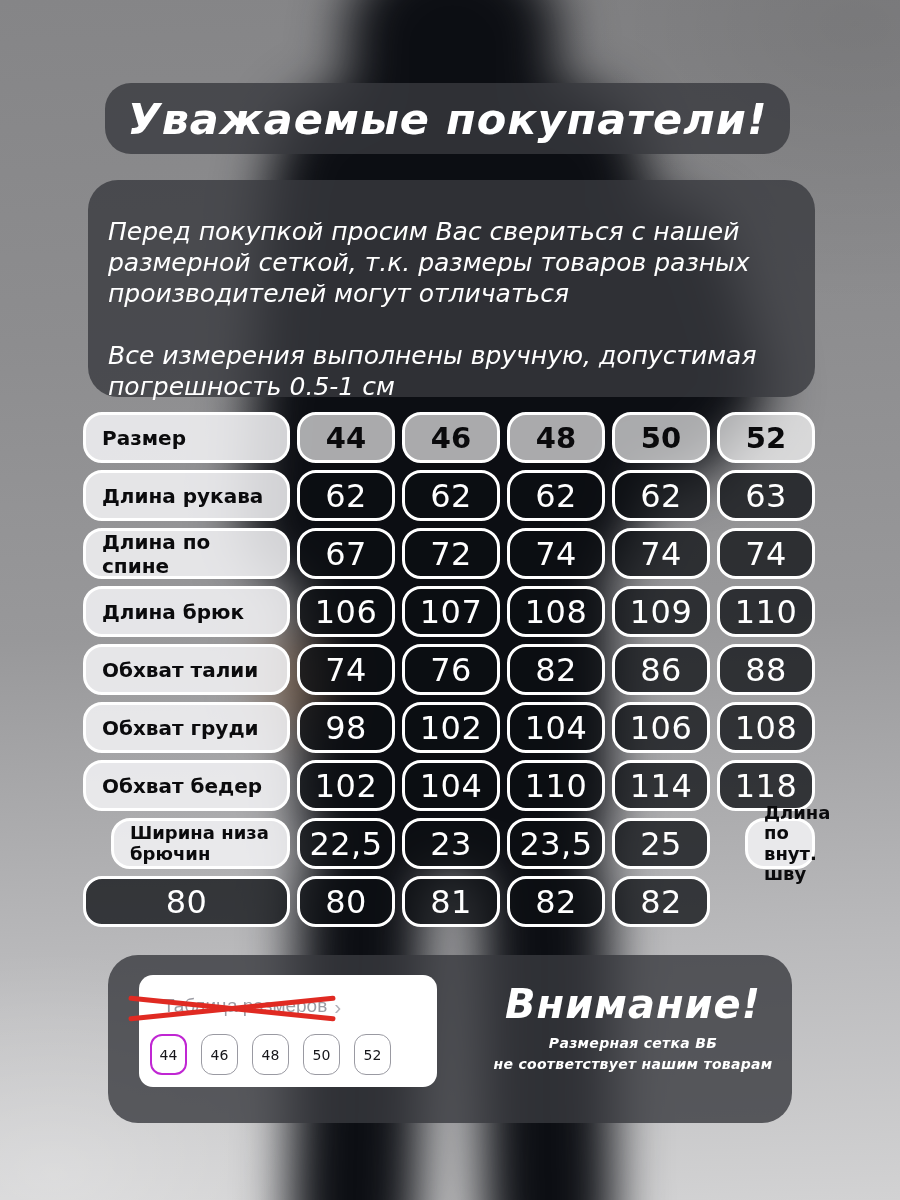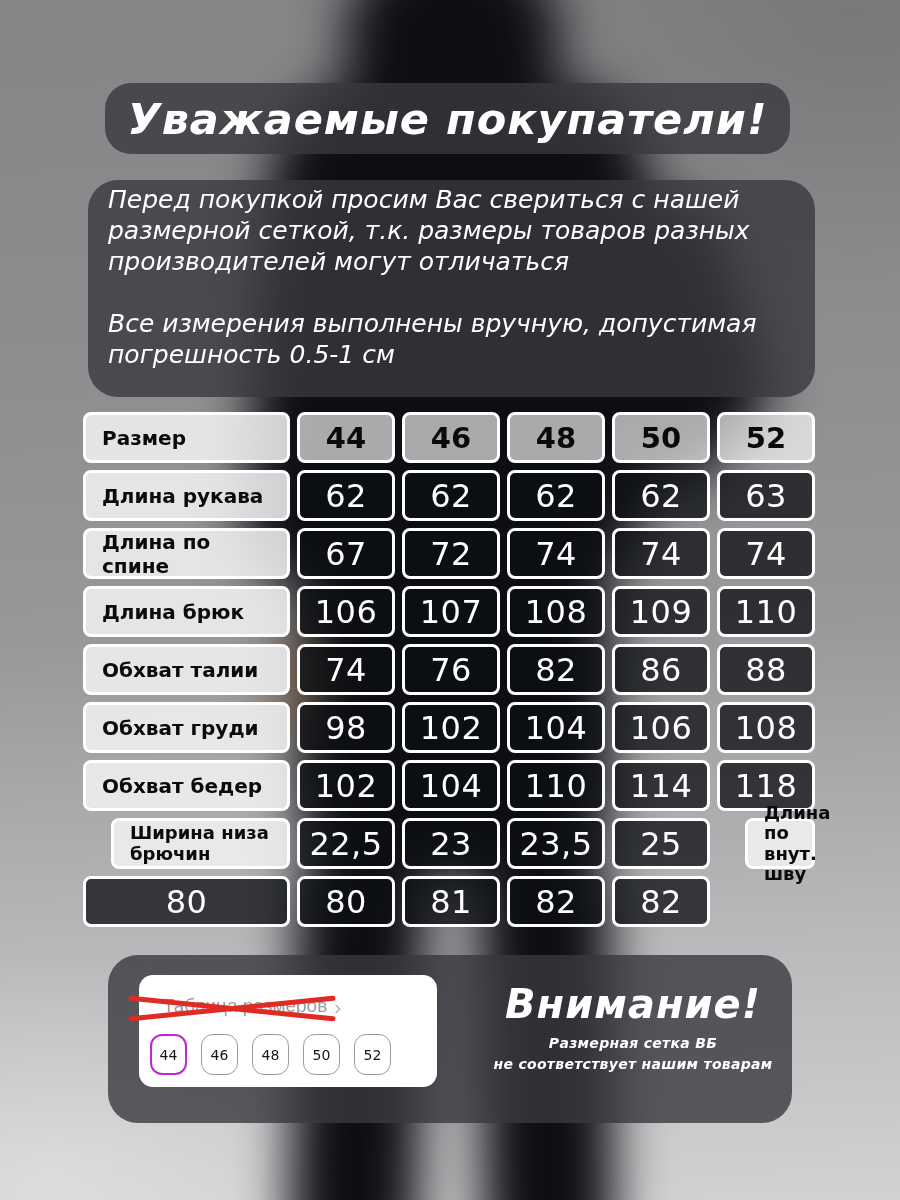--- a/index.html
+++ b/index.html
@@ -26,32 +26,32 @@
 
   
   .panel { position:absolute; background:rgba(56,58,63,0.80); color:#fff; box-sizing:border-box; }
   #title-box {
     left:105px; top:83px; width:685px; height:71px; border-radius:26px;
     display:flex; align-items:center; justify-content:center;
     font-style:italic; font-weight:700; font-size:43px; letter-spacing:1px; white-space:nowrap;
   }
   #notice-box {
     left:88px; top:180px; width:727px; height:217px; border-radius:30px;
-    padding:4px 20px; font-style:italic; font-weight:500; font-size:25px; line-height:31px;
+    padding:36px 20px; font-style:italic; font-weight:500; font-size:25px; line-height:31px;
   }
   #notice-box p { margin:0; white-space:pre-line; }
   #notice-box p + p { margin-top:31px; }
 
   
   #size-table {
     position:absolute; left:83px; top:412px;
     display:grid; grid-template-columns:207px repeat(5,98px); grid-auto-rows:51px; gap:7px;
   }
   .cell {
-    border:3px solid #fff; border-radius:8px; box-sizing:border-box;
+    border:3px solid #fff; border-radius:19px; box-sizing:border-box;
     display:flex; align-items:center; justify-content:center;
   }
   .cell.lbl {
     background:rgba(242,242,244,0.86); justify-content:flex-start;
     padding:0 6px 0 16px; font-weight:700; font-size:20px; color:#0b0b0d;
   }
   .cell.lbl.small { font-size:18px; line-height:1.12;margin-left:28px; }
   .cell.hdr { background:rgba(255,255,255,0.65); font-weight:700; font-size:29px; color:#0a0a0c; }
   .cell.val { background:rgba(12,14,18,0.76); font-weight:500; font-size:32px; color:#fff; letter-spacing:0.5px; }
 

